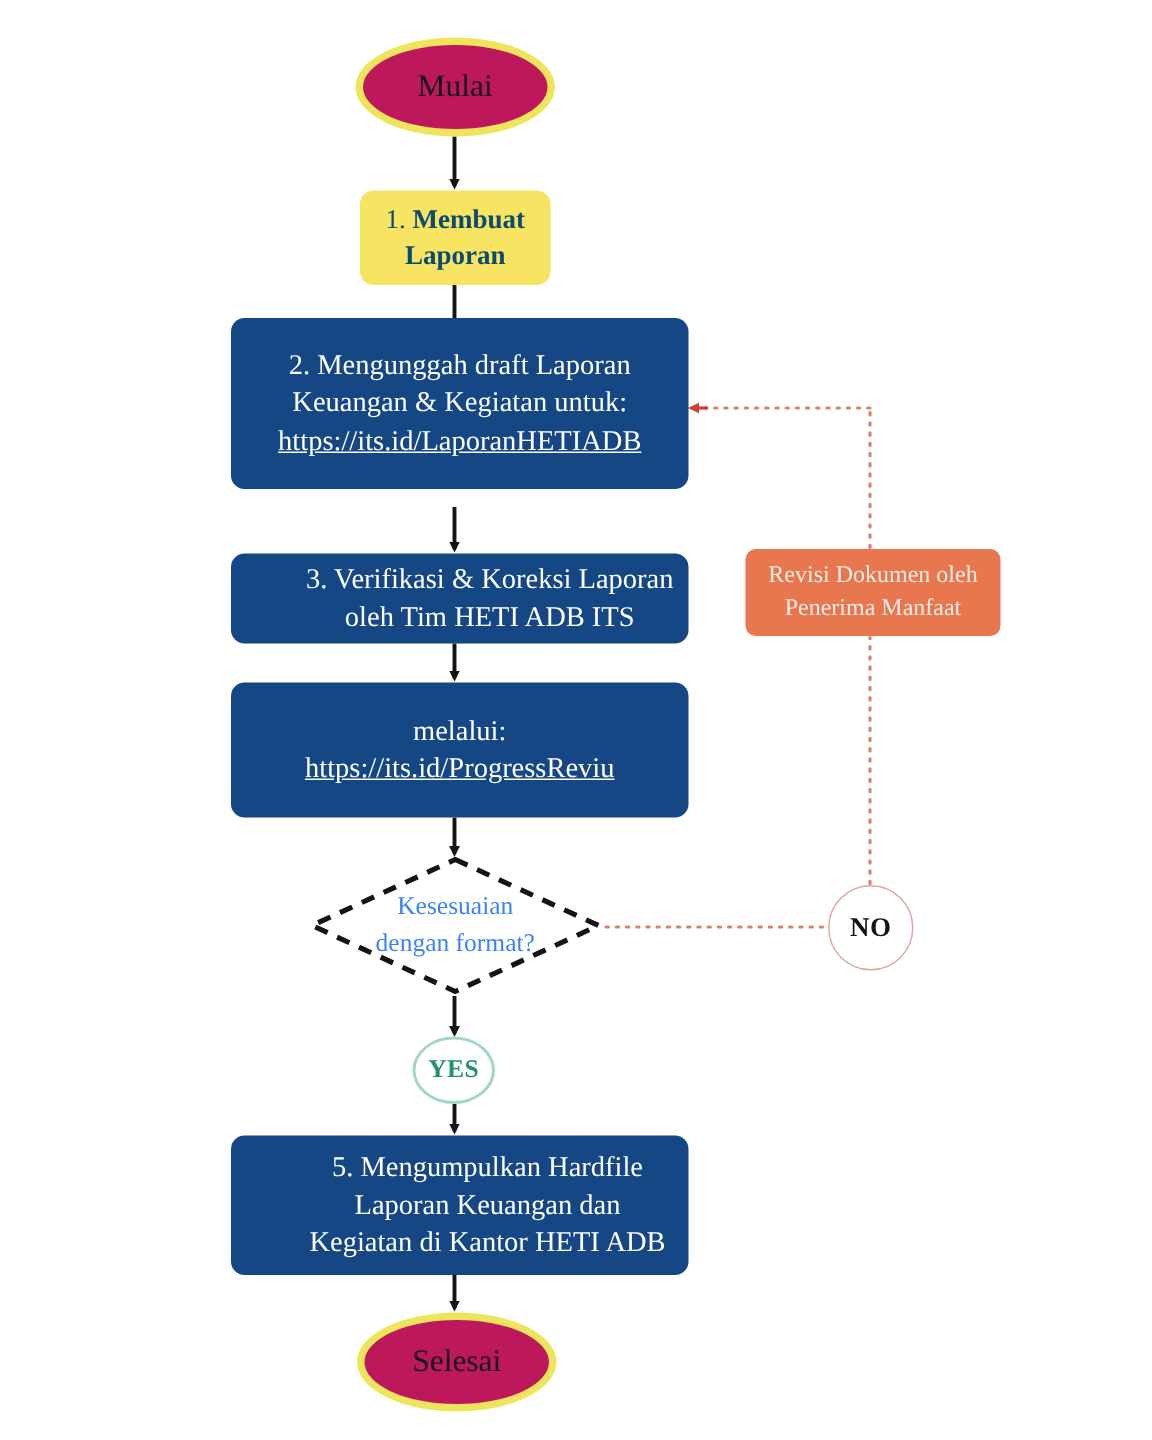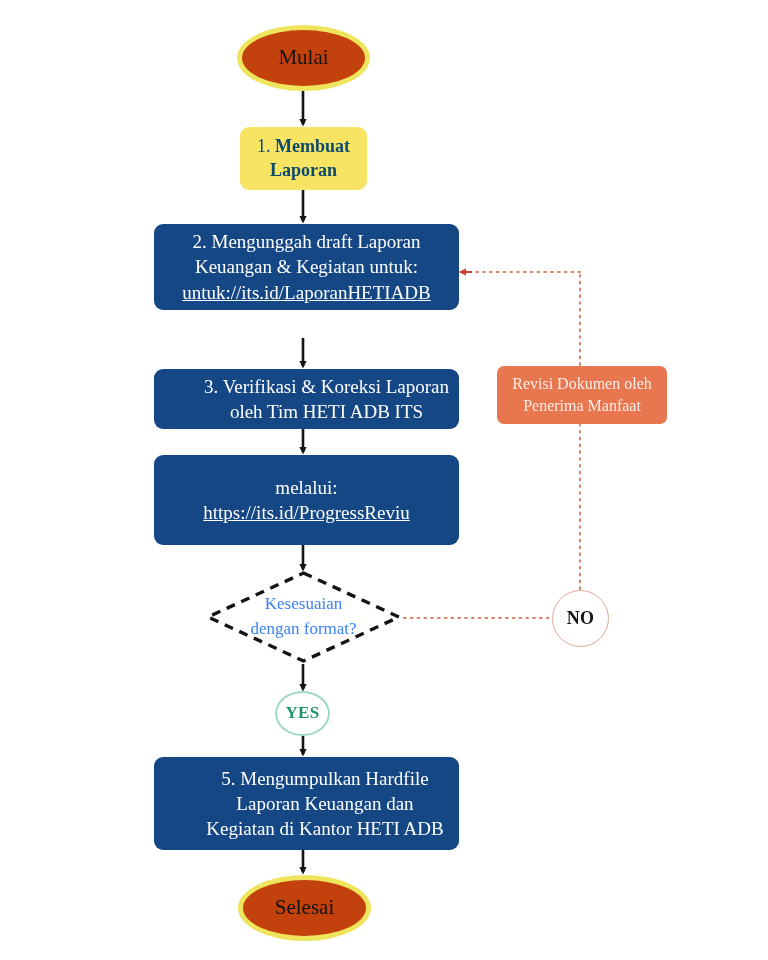--- a/index.html
+++ b/index.html
@@ -27,21 +27,21 @@
     display: flex;
     align-items: center;
     justify-content: center;
     text-align: center;
     line-height: 1.32;
   }
   
   .terminator {
     border: 5px solid #EFE55C;
     border-radius: 50%;
-    background: #c2410c;
+    background: #be185d;
     color: #141414;
     font-size: 21px;
   }
   #node-start { left: 237px; top: 25px;  width: 133px; height: 66px; }
   #node-end   { left: 238px; top: 875px; width: 133px; height: 66px; }
 
   
   .box-yellow {
     background: #F7E463;
     border-radius: 9px;
@@ -51,21 +51,21 @@
   #node-step1 { left: 240px; top: 127px; width: 127px; height: 63px; }
   #node-step1 .line-1 b { font-weight: bold; }
 
   
   .box-navy {
     background: #164785;
     border-radius: 9px;
     color: #ffffff;
     font-size: 19px;
   }
-  #node-step2 { left: 154px; top: 224px; width: 305px; height: 86px; }
+  #node-step2 { left: 154px; top: 212px; width: 305px; height: 114px; }
   #node-step3 { left: 154px; top: 369px; width: 305px; height: 60px; padding-left: 40px; }
   #node-step4 { left: 154px; top: 455px; width: 305px; height: 90px; }
   #node-step5 { left: 154px; top: 757px; width: 305px; height: 93px; padding-left: 37px; }
 
   .u-link { text-decoration: underline; }
   .i-em { font-style: italic; }
 
   
   #node-decision {
     left: 205px;
@@ -176,21 +176,21 @@
       <b>Membuat</b>
     </div>
     <div><b>Laporan</b></div>
   </div>
 </div>
 
 <div class="node box-navy" id="node-step2">
   <div>
     <div>2.  Mengunggah draft Laporan</div>
     <div>Keuangan &amp; Kegiatan untuk:</div>
-    <div class="u-link">untuk://its.id/LaporanHETIADB</div>
+    <div class="u-link">https://its.id/LaporanHETIADB</div>
   </div>
 </div>
 
 <div class="node box-navy" id="node-step3">
   <div>
     <div>3. Verifikasi &amp; Koreksi Laporan</div>
     <div>oleh Tim HETI ADB ITS</div>
   </div>
 </div>
 

